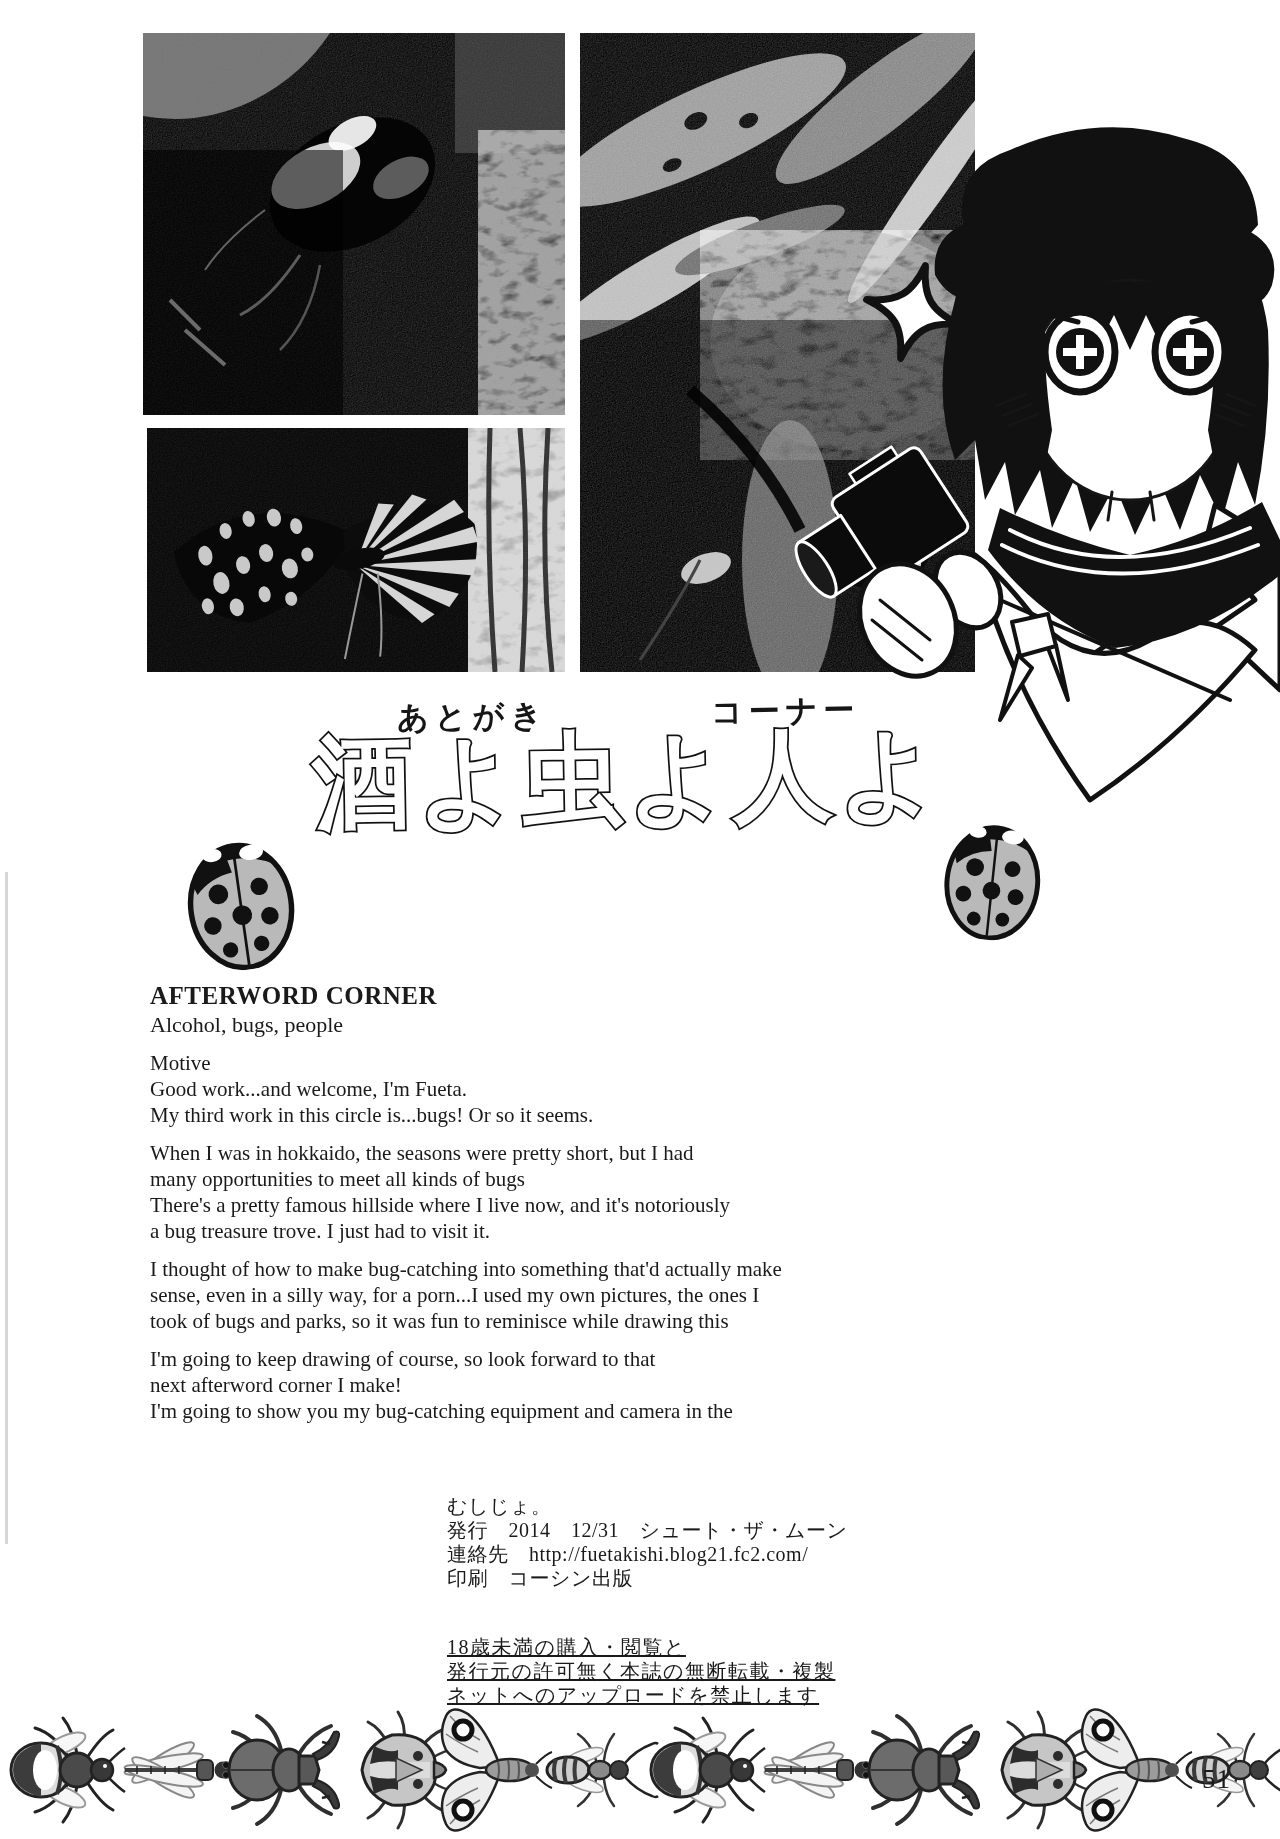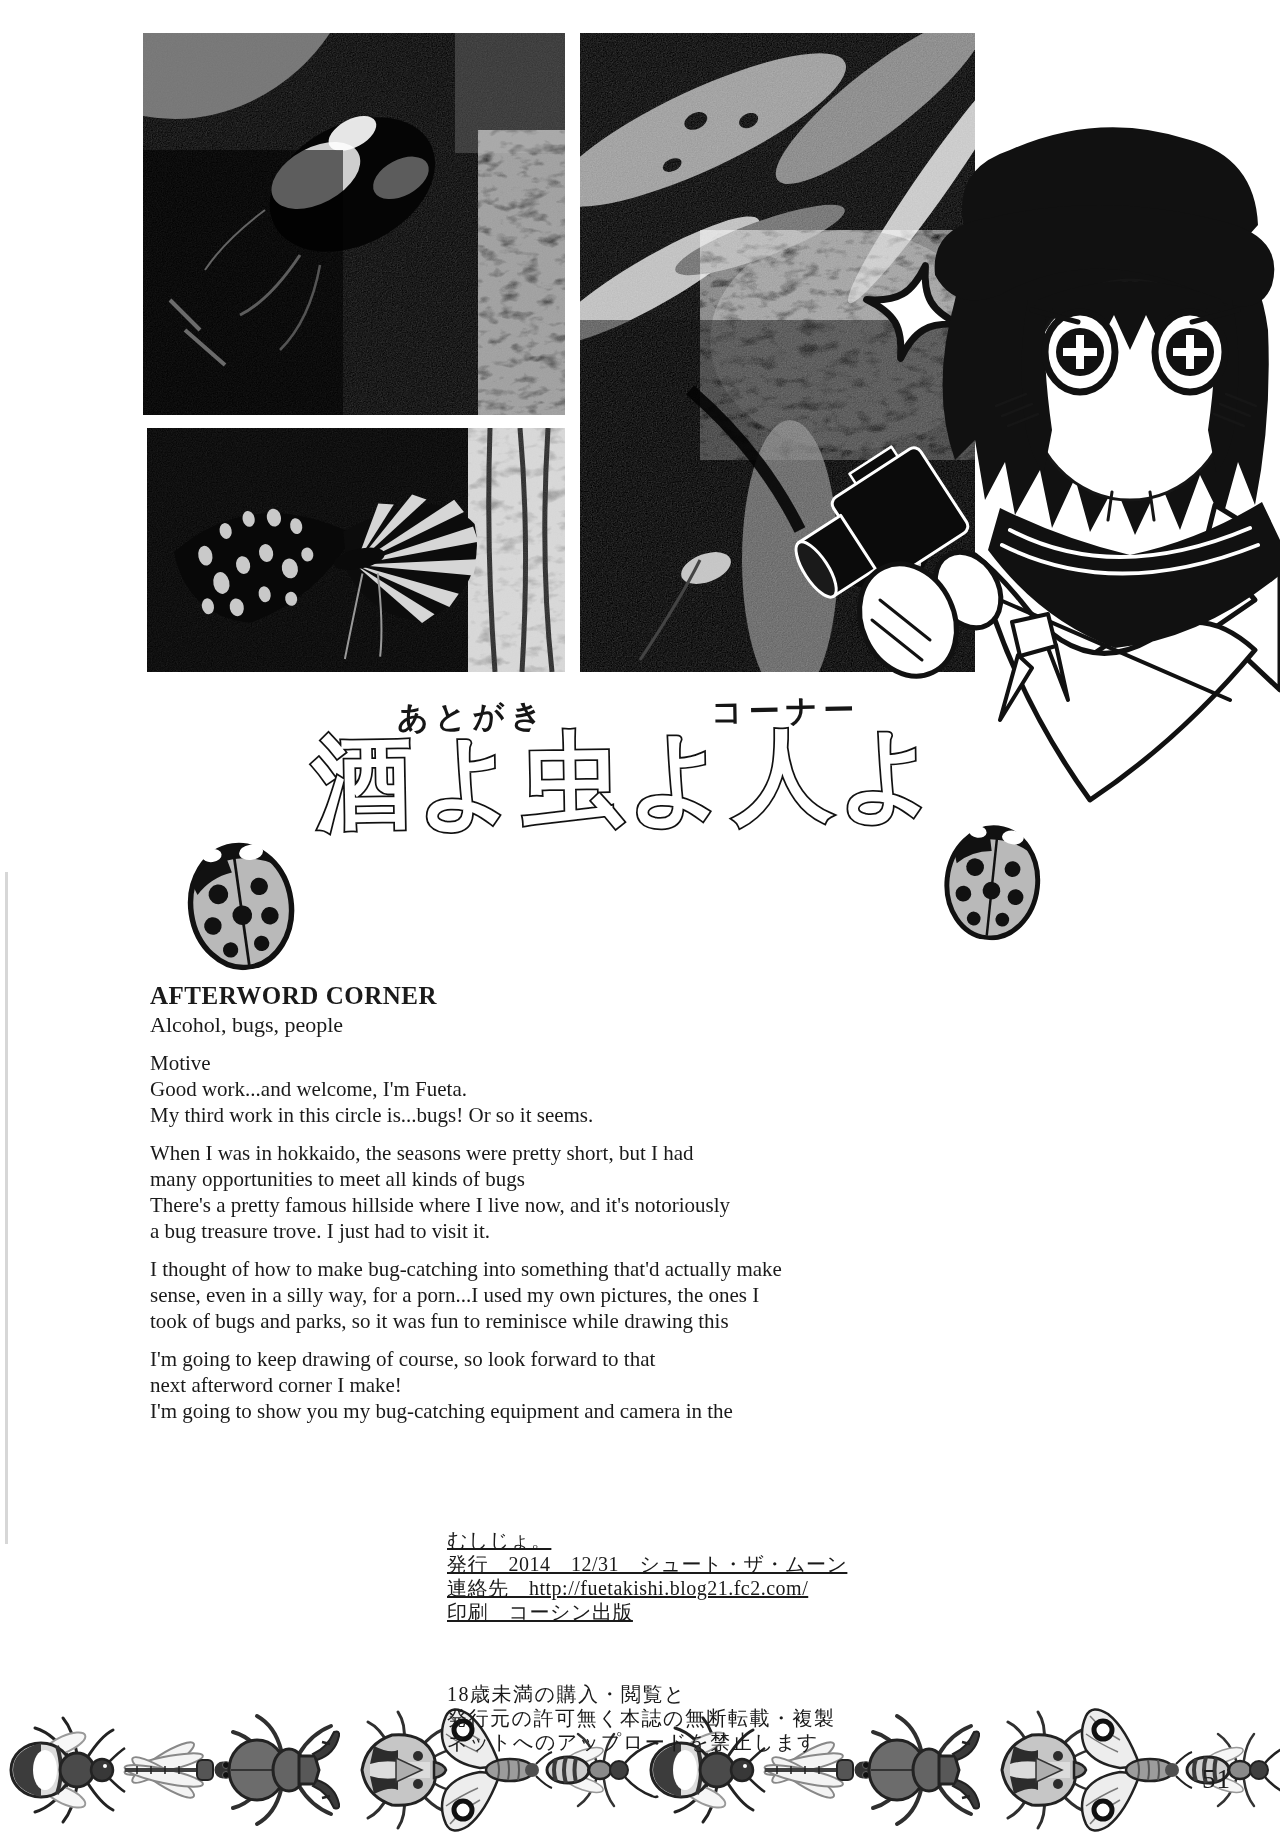--- a/index.html
+++ b/index.html
@@ -6,23 +6,23 @@
   .page{position:relative;width:1280px;height:1839px;background:#ffffff;overflow:hidden;
         font-family:"Liberation Serif","DejaVu Serif",serif;color:#1a1a1a;}
   #artwork{position:absolute;left:0;top:0;width:1280px;height:1839px;}
   .afterword{position:absolute;left:150px;top:982px;width:790px;}
   .afterword h1{margin:0;font-size:25px;font-weight:bold;letter-spacing:.5px;line-height:28px;}
   .afterword .sub{font-size:22px;line-height:26px;margin-top:2px;}
   .paras{margin-top:12px;}
   .para{margin-top:12px;}
   .para:first-child{margin-top:0;}
   .tline{font-size:21px;line-height:26px;white-space:nowrap;}
-  .colophon{position:absolute;left:447px;top:1528px;text-decoration:underline;}
+  .colophon{position:absolute;left:447px;top:1494px;}
   .colophon .tline{font-size:20px;line-height:24px;letter-spacing:.5px;}
-  .notice{position:absolute;left:447px;top:1682px;}
+  .notice{position:absolute;left:447px;top:1635px;text-decoration:underline;}
   .notice .tline{font-size:20px;line-height:24px;letter-spacing:1.5px;}
   .pagenum{position:absolute;left:1202px;top:1764px;font-size:27px;letter-spacing:1px;}
   .scan-line{position:absolute;left:5px;top:872px;width:3px;height:672px;background:#c9c9c9;opacity:.75;}
 </style>
 </head>
 <body>
 
 <div class="page">
 
   <svg id="artwork" viewBox="0 0 1280 1839" xmlns="http://www.w3.org/2000/svg">

